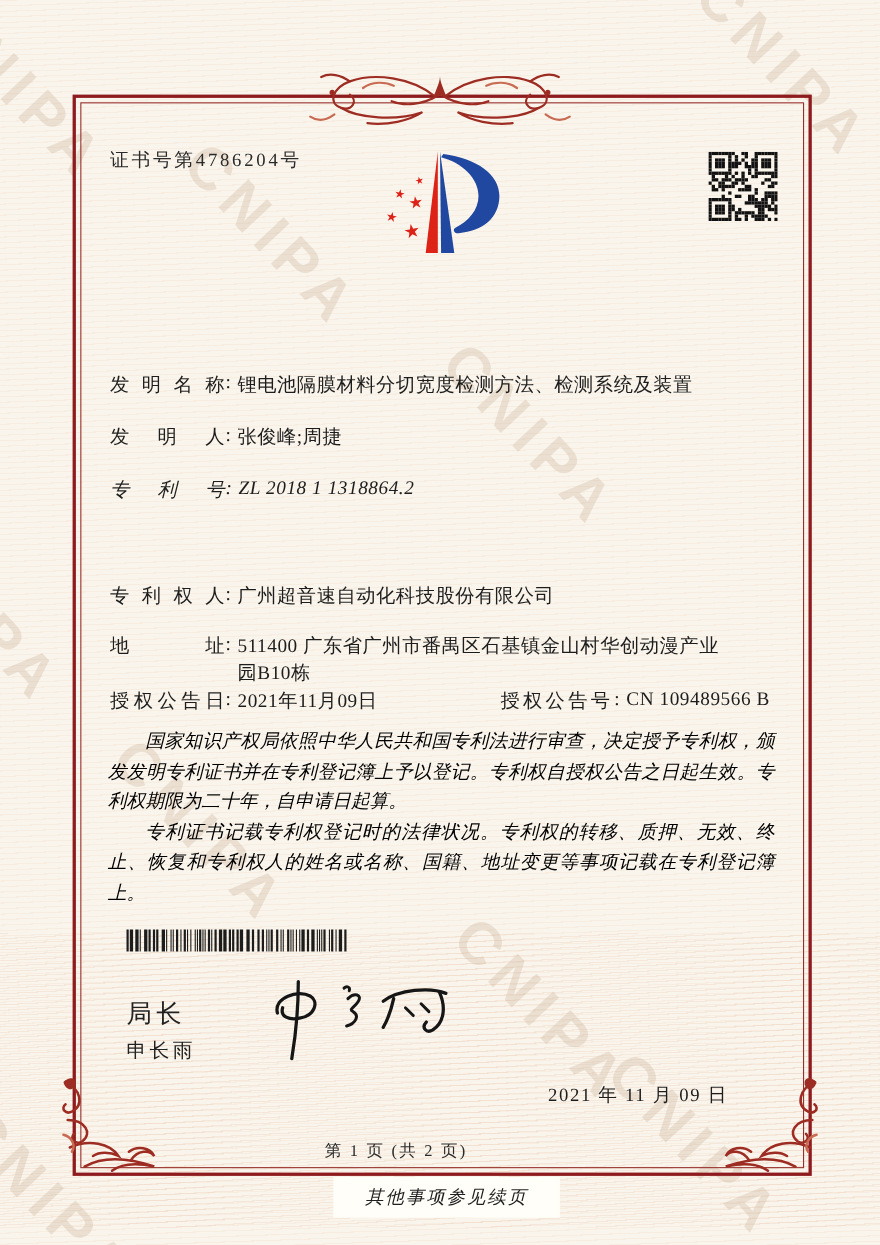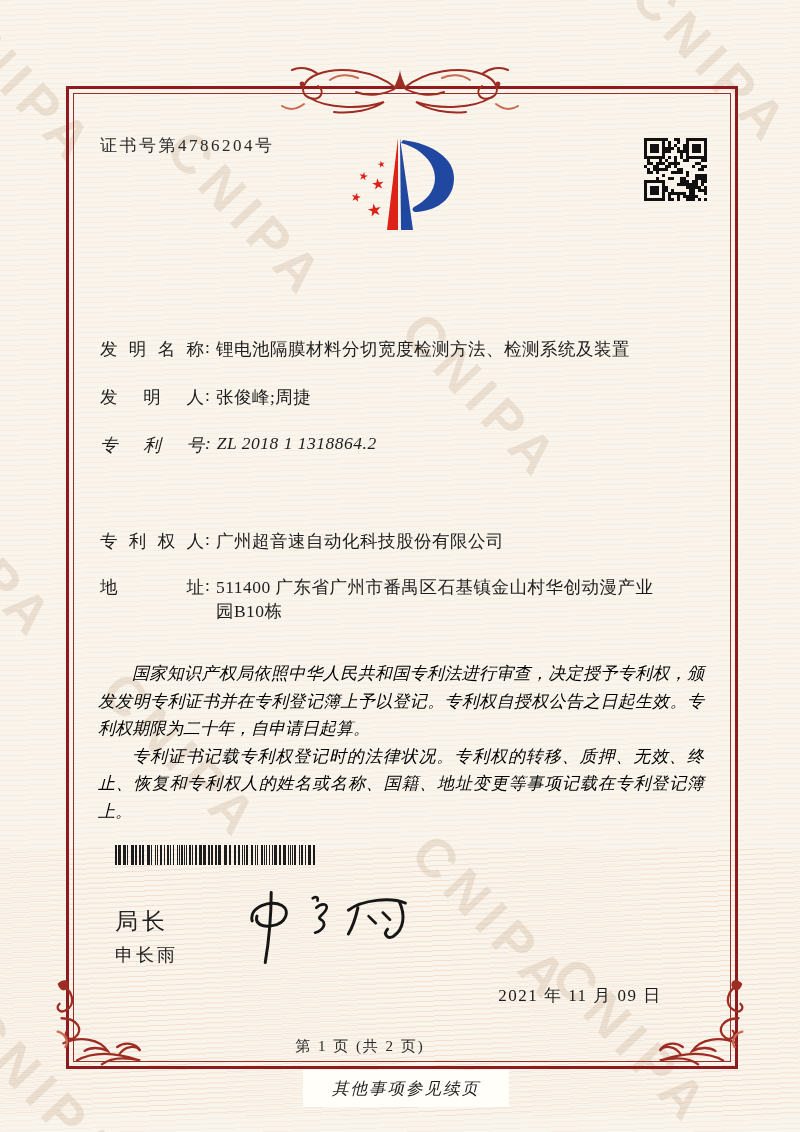--- a/index.html
+++ b/index.html
@@ -387,20 +387,26 @@
   </div>
   <div class="frow" style="top:433px;font-style:italic;">
     <span class="flabel">专利号</span><span class="fcolon">:</span><span class="fvalue">ZL 2018 1 1318864.2</span>
   </div>
   <div class="frow" style="top:529px;">
     <span class="flabel">专利权人</span><span class="fcolon">:</span><span class="fvalue">广州超音速自动化科技股份有限公司</span>
   </div>
   <div class="frow" style="top:575px;">
     <span class="flabel">地址</span><span class="fcolon">:</span><span class="fvalue fvalue-wrap">511400 广东省广州市番禺区石基镇金山村华创动漫产业园B10栋</span>
   </div>
+  <div class="frow frow-grant" style="top:625px;">
+    <span class="flabel">授权公告日</span><span class="fcolon">:</span><span class="fvalue">2021年11月09日</span>
+    <span class="pair2">
+      <span class="flabel">授权公告号</span><span class="fcolon">:</span><span class="fvalue">CN 109489566 B</span>
+    </span>
+  </div>
 
   <div class="paras">
     <p>国家知识产权局依照中华人民共和国专利法进行审查，决定授予专利权，颁发发明专利证书并在专利登记簿上予以登记。专利权自授权公告之日起生效。专利权期限为二十年，自申请日起算。</p>
     <p>专利证书记载专利权登记时的法律状况。专利权的转移、质押、无效、终止、恢复和专利权人的姓名或名称、国籍、地址变更等事项记载在专利登记簿上。</p>
   </div>
 
   <div class="barcode" id="barcode">
       <i style="width: 2px; background: rgb(28, 28, 28);"></i>
       <i style="width: 1px; background: transparent;"></i>
       <i style="width: 3px; background: rgb(28, 28, 28);"></i>

